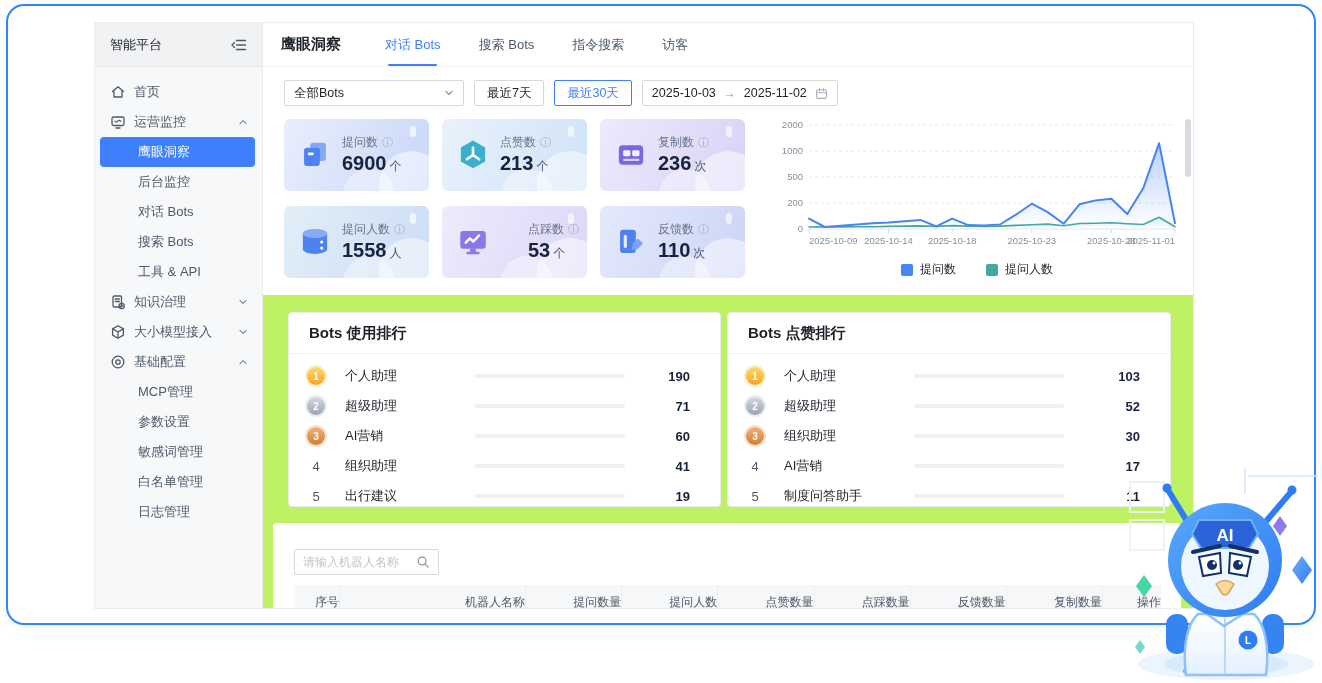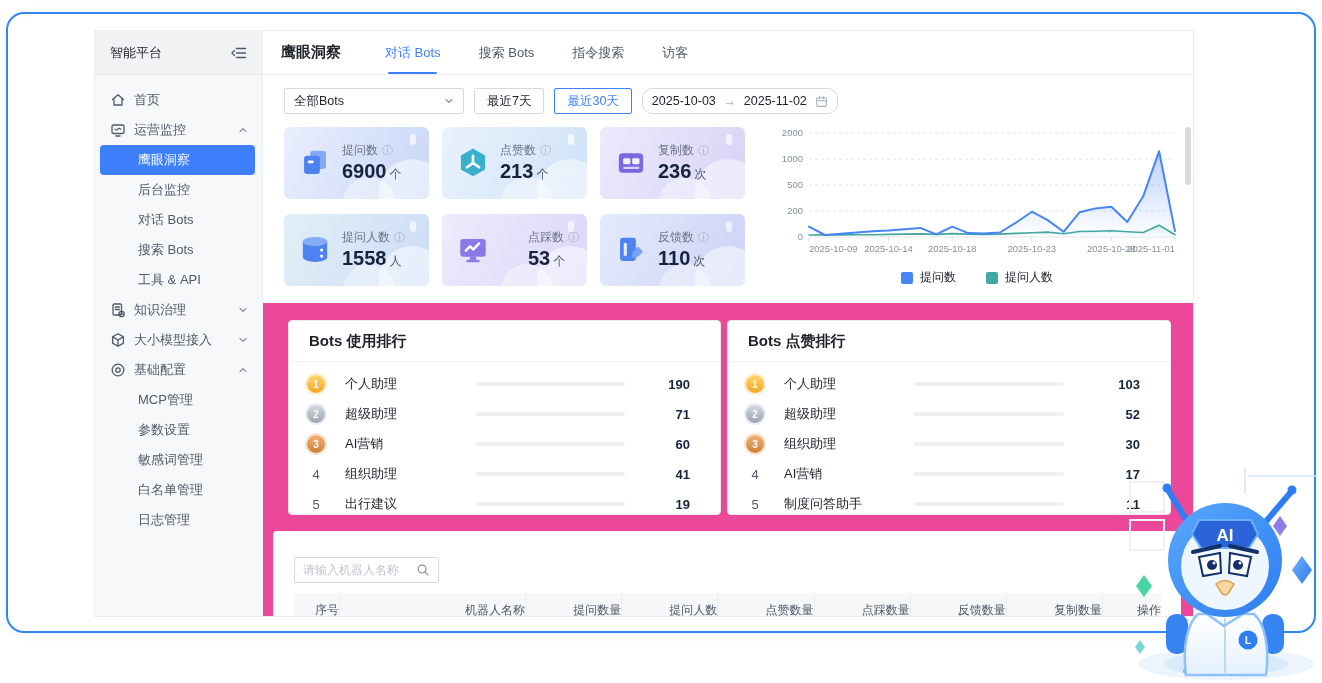--- a/index.html
+++ b/index.html
@@ -1,20 +1,20 @@
 <!DOCTYPE html>
 <html><head>
 <meta charset="utf-8">
 <style>
   * { margin:0; padding:0; box-sizing:border-box; }
   html,body { width:1322px; height:683px; overflow:hidden; background:#fff;
     font-family:"Liberation Sans","DejaVu Sans",sans-serif; }
   .page { position:relative; width:1322px; height:683px; }
 
-  .frame { position:absolute; left:6px; top:12px; width:1310px; height:621px;
+  .frame { position:absolute; left:6px; top:4px; width:1310px; height:621px;
     background:#fff; border:2px solid #3186f6; border-radius:18px; overflow:hidden;
     box-shadow:0 2px 10px rgba(47,128,247,.08); }
 
   .app { position:absolute; left:86px; top:16px; width:1100px; height:587px;
     display:flex; border:1px solid #ededef; background:#fff; overflow:hidden; }
 
   
   .sidebar { width:168px; flex:0 0 168px; background:#f7f8fa; border-right:1px solid #ececee; display:flex; flex-direction:column; }
   .side-head { height:44px; background:#f1f2f4; display:flex; align-items:center; justify-content:space-between;
     padding:0 14px 0 15px; border-bottom:1px solid #e9eaec; }
@@ -30,32 +30,32 @@
 
   
   .main { flex:1; display:flex; flex-direction:column; min-width:0; background:#fff; }
   .topbar { height:44px; flex:0 0 44px; background:#fff; border-bottom:1px solid #eef0f2; display:flex; align-items:center; padding:0 0 0 18px; }
   .topbar h1 { font-size:15px; font-weight:700; color:#1d2129; }
   .tabs { display:flex; margin-left:44px; height:100%; }
   .tab { position:relative; font-size:13px; color:#4e5969; margin-right:38px; display:flex; align-items:center; cursor:pointer; }
   .tab.active { color:#3d7ffd; }
   .tab.active:after { content:""; position:absolute; left:6%; bottom:0; width:88%; height:2px; background:#3d7ffd; border-radius:1px; }
 
-  .content { flex:1; background:#ec4899; position:relative; overflow:hidden; }
+  .content { flex:1; background:#bef264; position:relative; overflow:hidden; }
 
   
   .panel-top { background:#fff; height:228px; padding:13px 12px 0 21px; }
   .filter-row { display:flex; gap:10px; height:26px; margin-bottom:13px; align-items:center; }
   .select { width:180px; height:26px; border:1px solid #d9d9d9; border-radius:2px; background:#fff;
     display:flex; align-items:center; padding:0 9px; font-size:12.5px; color:#1d2129; cursor:pointer; }
   .select .sel-label { flex:1; }
   .range-btn { height:26px; padding:0 12px; border:1px solid #d9d9d9; border-radius:2px; background:#fff;
     font-size:12.5px; color:#1d2129; display:flex; align-items:center; cursor:pointer; }
   .range-btn.active { border-color:#3d7ffd; color:#3d7ffd; }
-  .date-range { height:26px; border:1px solid #d9d9d9; border-radius:10px; background:#fff; display:flex;
+  .date-range { height:26px; border:1px solid #d9d9d9; border-radius:2px; background:#fff; display:flex;
     align-items:center; padding:0 9px; font-size:12.5px; color:#1d2129; gap:8px; cursor:pointer; }
   .date-arrow { color:#8a919f; font-size:12px; }
   .ico { display:inline-flex; align-items:center; }
 
   .stats-row { display:flex; }
   .cards { display:grid; grid-template-columns:repeat(3,145px); grid-auto-rows:72px; gap:15px 13px; width:461px; flex:0 0 461px; }
   .card { position:relative; border-radius:6px; overflow:hidden; display:flex; align-items:center; padding-left:14px; }
   .card:before { content:""; position:absolute; right:-16px; bottom:-26px; width:66px; height:66px; border-radius:50%; background:rgba(255,255,255,.5); }
   .card:after  { content:""; position:absolute; right:34px; bottom:-30px; width:52px; height:52px; border-radius:50%; background:rgba(255,255,255,.4); }
   .card .pill { position:absolute; top:7px; right:13px; width:6px; height:11px; border-radius:3px; background:rgba(255,255,255,.65); }

